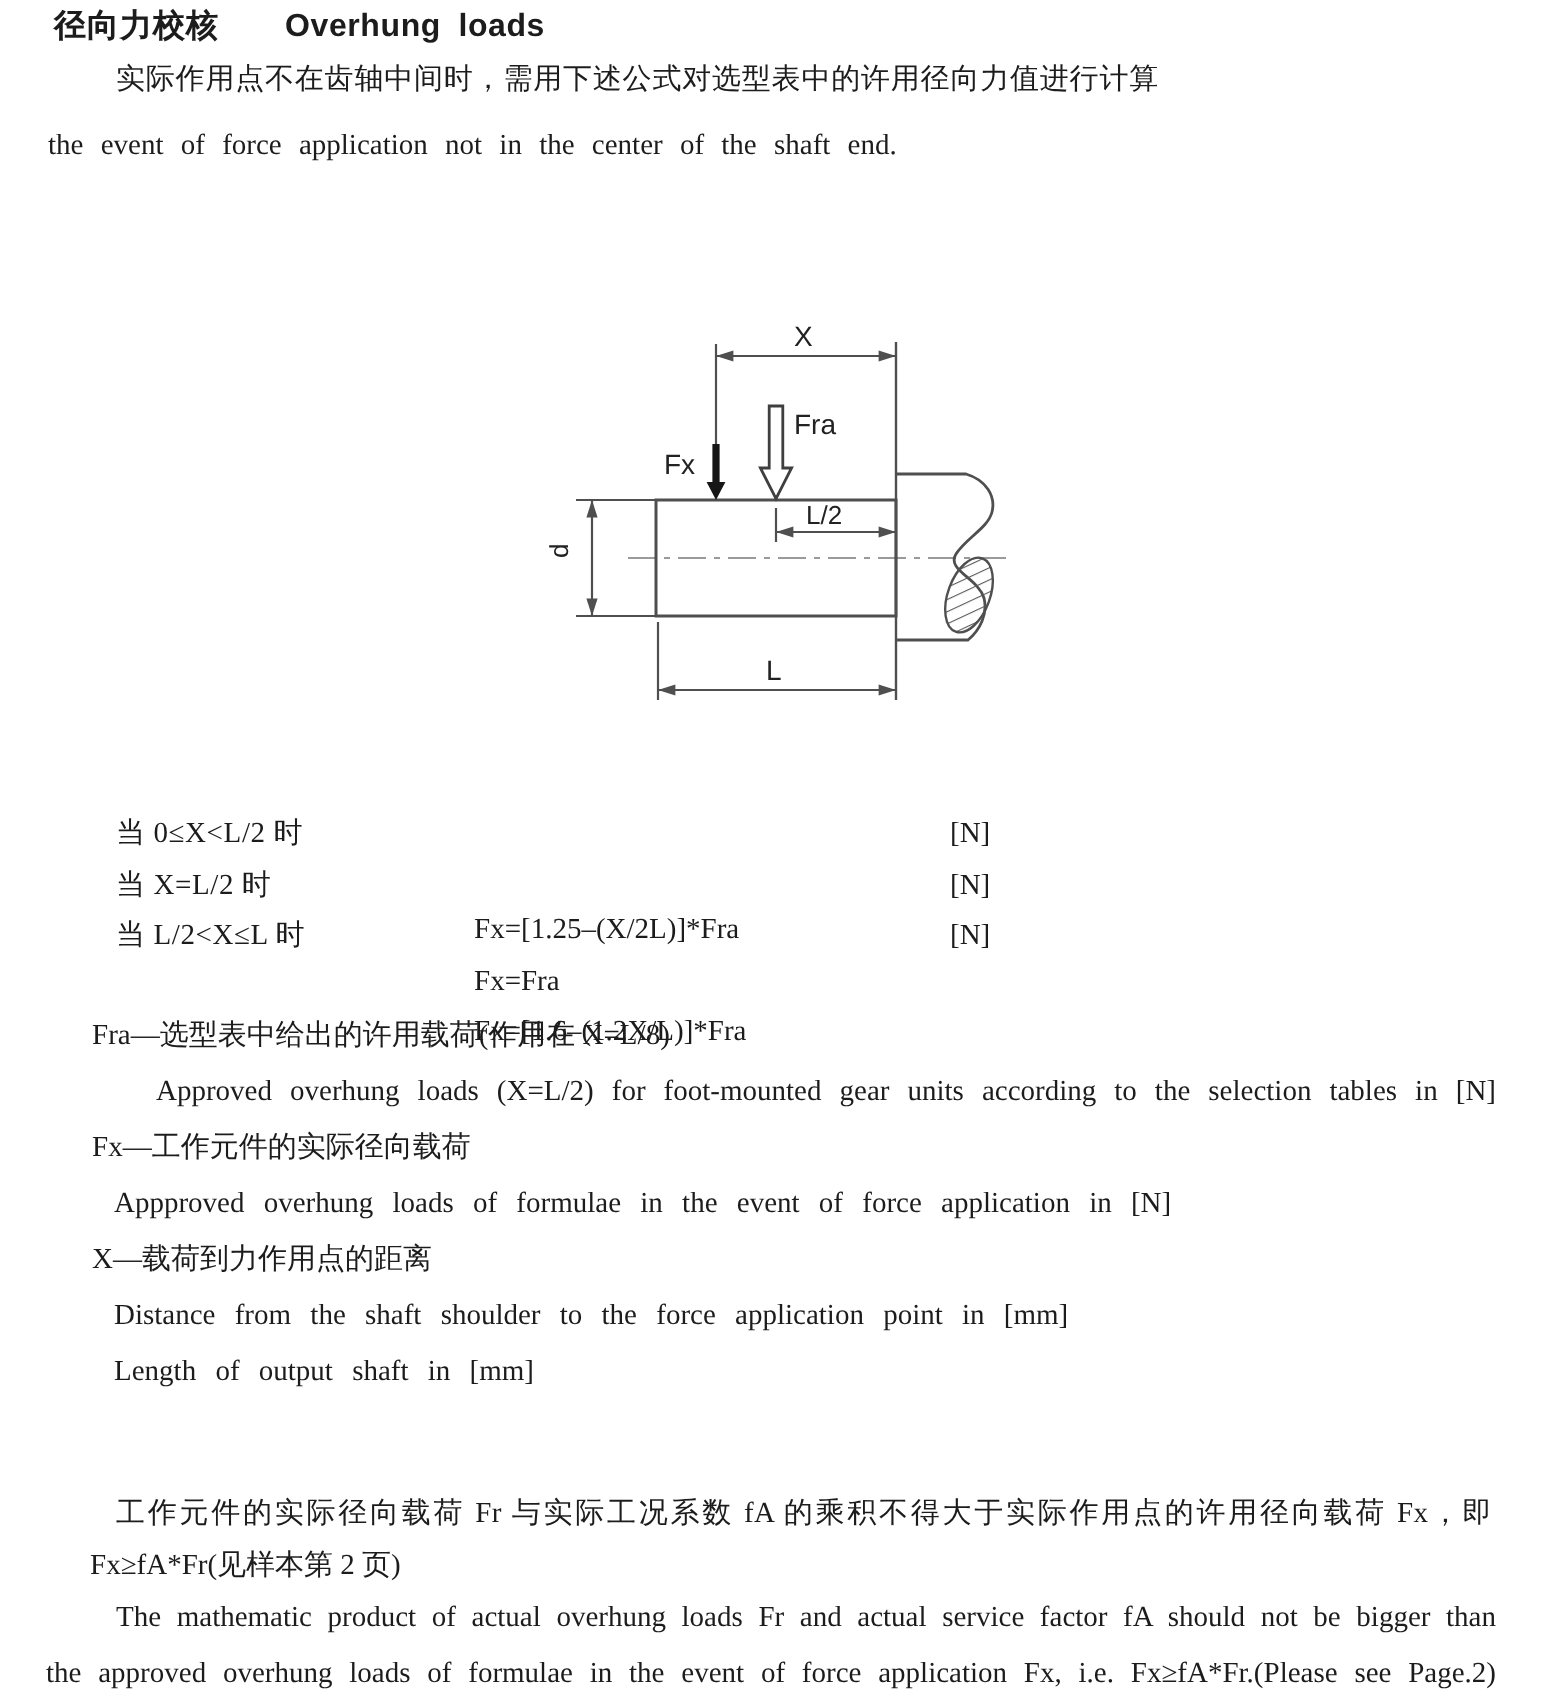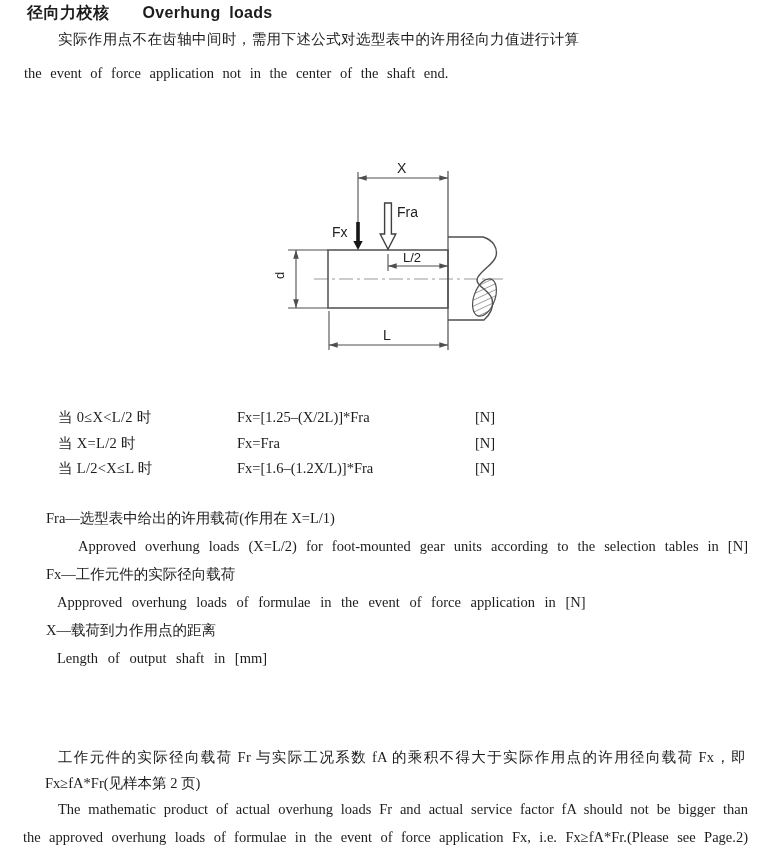--- a/index.html
+++ b/index.html
@@ -16,21 +16,21 @@
   
   .cn-intro{top:30px;left:58px;font-size:14.5px;letter-spacing:.4px;white-space:nowrap;}
   .en-para{top:59px;left:24px;width:724px;font-size:14.5px;line-height:28px;}
   .jline{text-align:justify;text-align-last:justify;}
   .en-para .l1{margin-left:34px;width:690px;}
   .en-para .l2{word-spacing:5px;}
   
   .formulas{top:405px;left:58px;width:640px;font-size:14.5px;}
   .f-row{display:flex;line-height:25.7px;height:25.7px;gap:20px;}
   .f-cond{width:159px;letter-spacing:.3px;}
-  .f-expr{width:218px;}
+  .f-expr{width:218px;margin-top:48px;}
   .f-unit{width:60px;}
   
   .defs{top:504px;left:46px;width:702px;font-size:14.5px;}
   .defs .line{height:28px;line-height:28px;white-space:nowrap;}
   .defs .desc{margin-left:32px;}
   .defs .desc-j{white-space:normal;width:670px;text-align:justify;text-align-last:justify;}
   .defs .desc-w{word-spacing:6px;margin-left:11px;}
   
   .note-line{font-size:14.5px;height:20px;line-height:20px;}
   .n-cn1{top:747px;left:58px;width:688px;letter-spacing:.2px;}
@@ -111,24 +111,25 @@
     <div class="f-unit">[N]</div>
   </div>
   <div class="f-row">
     <div class="f-cond">当 L/2&lt;X≤L 时</div>
     <div class="f-expr">Fx=[1.6–(1.2X/L)]*Fra</div>
     <div class="f-unit">[N]</div>
   </div>
 </div>
 
 <div class="abs defs">
-  <div class="line">Fra—选型表中给出的许用载荷(作用在 X=L/1)</div>
+  <div class="line">Fra—选型表中给出的许用载荷(作用在 X=L/8)</div>
   <div class="line desc desc-j">Approved overhung loads (X=L/2) for foot-mounted gear units according to the selection tables in [N]</div>
   <div class="line">Fx—工作元件的实际径向载荷</div>
   <div class="line desc desc-w">Appproved overhung loads of formulae in the event of force application in [N]</div>
   <div class="line">X—载荷到力作用点的距离</div>
+  <div class="line desc desc-w">Distance from the shaft shoulder to the force application point in [mm]</div>
   <div class="line desc desc-w">Length of output shaft in [mm]</div>
 </div>
 
 <div class="abs note-line n-cn1 jline">工作元件的实际径向载荷 Fr 与实际工况系数 fA 的乘积不得大于实际作用点的许用径向载荷 Fx，即</div>
 <div class="abs note-line n-cn2">Fx≥fA*Fr(见样本第 2 页)</div>
 <div class="abs note-line n-en1 jline">The mathematic product of actual overhung loads Fr and actual service factor fA should not be bigger than</div>
 <div class="abs note-line n-en2 jline">the approved overhung loads of formulae in the event of force application Fx, i.e. Fx≥fA*Fr.(Please see Page.2)</div>
 
 </body></html>

